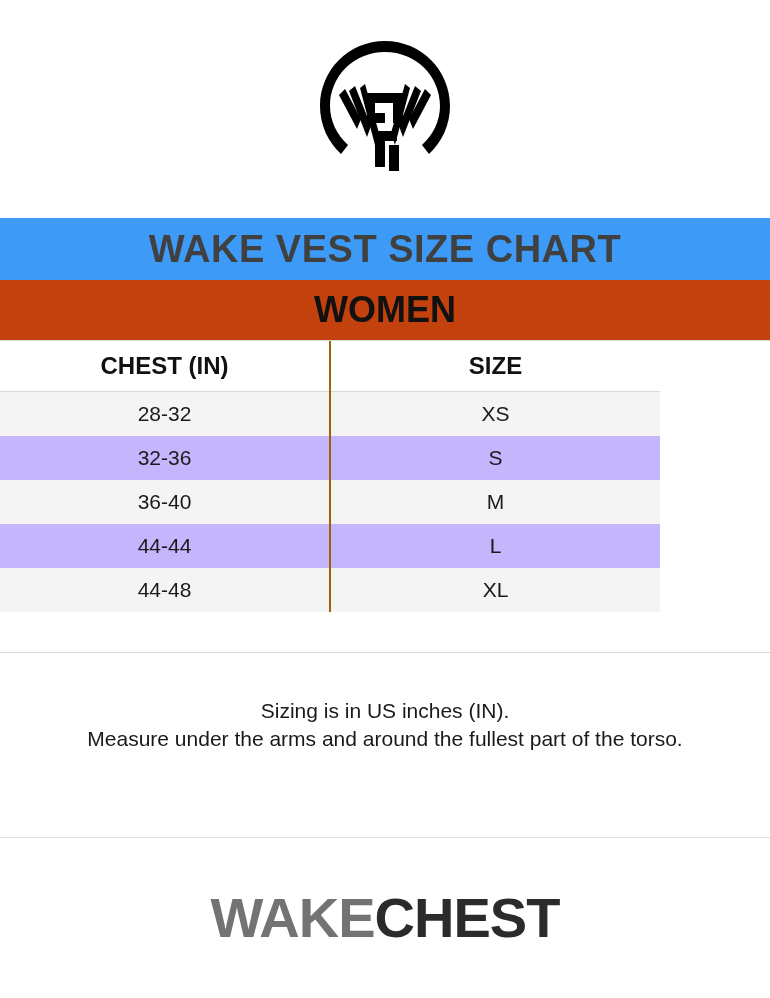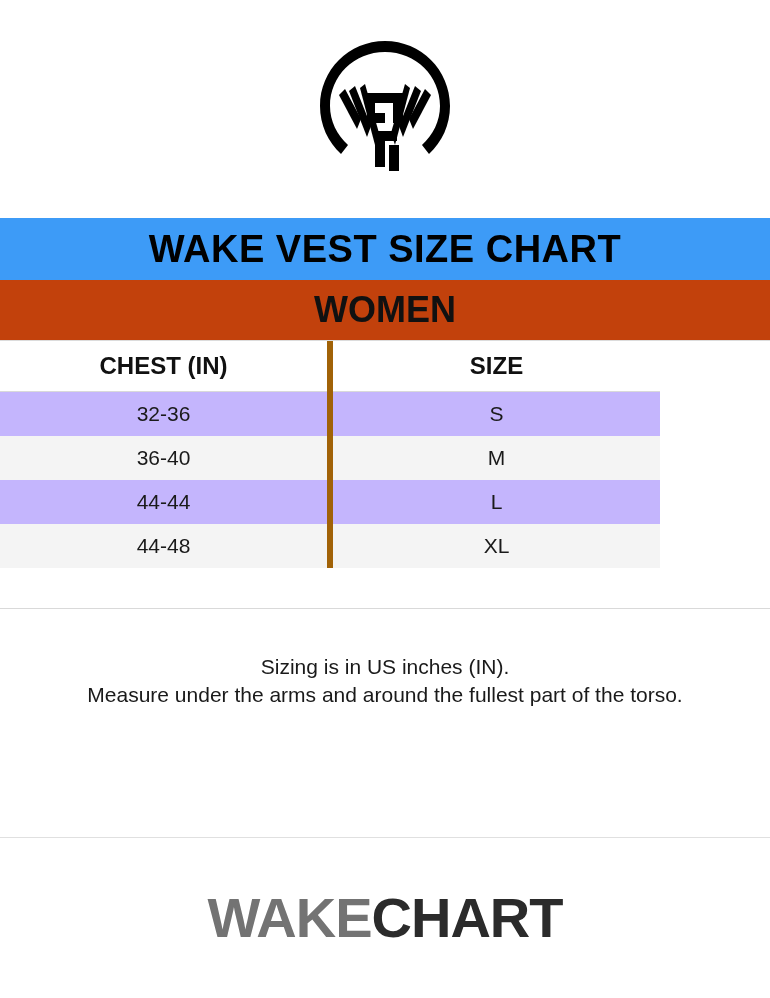--- a/index.html
+++ b/index.html
@@ -36,21 +36,21 @@
 
   
   .title-banner {
     background: #3d9bf7;
     height: 62px;
     display: flex;
     align-items: center;
     justify-content: center;
   }
   .title-banner .title-text {
-    color: #000000;
+    color: #404040;
     font-size: 38px;
     font-weight: bold;
     letter-spacing: 0.5px;
     line-height: 1;
   }
 
   
   .subtitle-band {
     background: #c2410c;
     height: 60px;
@@ -68,21 +68,21 @@
 
   
   table.size-table {
     width: 660px;
     border-collapse: collapse;
     table-layout: fixed;
   }
   table.size-table th,
   table.size-table td {
     text-align: center;
-    border-left: 6px solid #a16207;
+    border-left: 2px solid #a16207;
     border-right: 1px solid #d9d9d9;
   }
   table.size-table th:first-child,
   table.size-table td:first-child {
     border-left: none;
   }
   table.size-table th:last-child,
   table.size-table td:last-child {
     border-right: none;
   }
@@ -177,20 +177,24 @@
   </div>
 
   <table class="size-table">
     <thead>
       <tr>
         <th>CHEST (IN)</th>
         <th>SIZE</th>
       </tr>
     </thead>
     <tbody>
+      <tr class="row-odd">
+        <td>28-32</td>
+        <td>XS</td>
+      </tr>
       <tr class="row-even">
         <td>32-36</td>
         <td>S</td>
       </tr>
       <tr class="row-odd">
         <td>36-40</td>
         <td>M</td>
       </tr>
       <tr class="row-even">
         <td>44-44</td>
@@ -205,17 +209,17 @@
 
   <div class="table-bottom-rule"></div>
 
   <div class="notes">
     <p>Sizing is in US inches (IN).</p>
     <p>Measure under the arms and around the fullest part of the torso.</p>
   </div>
 
   <div class="footer">
     <div class="wordmark">
-      <span class="wm-blue">WAKE</span><span class="wm-dark">CHART</span>
+      <span class="wm-blue">WAKE</span><span class="wm-dark">CHEST</span>
     </div>
   </div>
 
 </div>
 
 </body></html>

